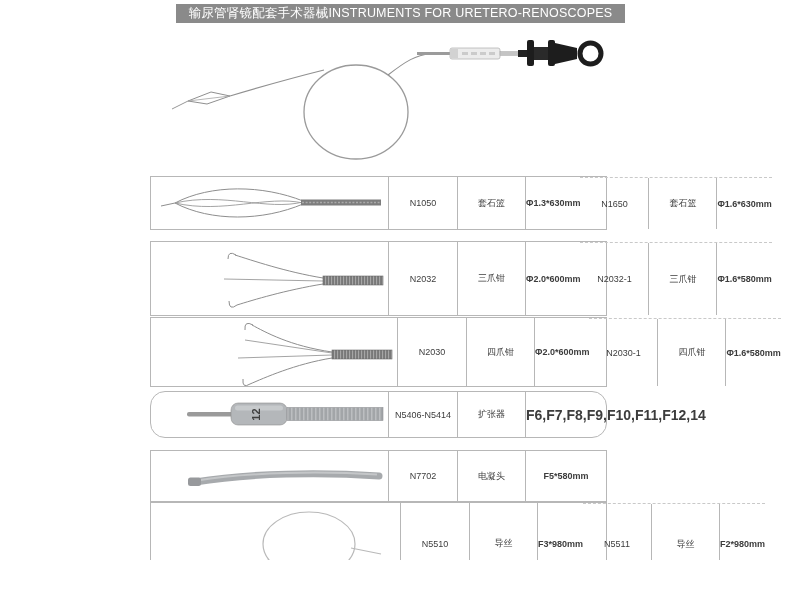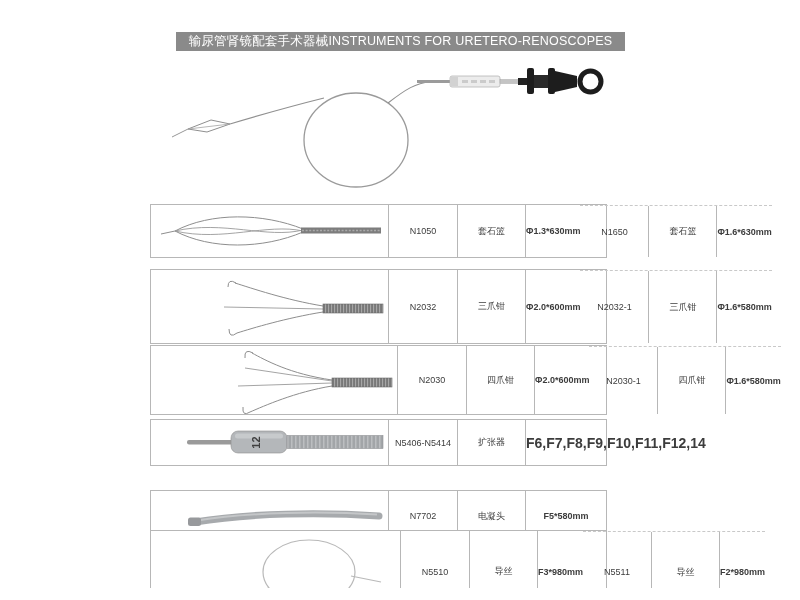--- a/index.html
+++ b/index.html
@@ -1,18 +1,18 @@
 <!DOCTYPE html>
 <html><head>
 <meta charset="utf-8">
 <style>
   html,body{margin:0;padding:0;background:#fff;}
   .page{
     position:relative;width:800px;height:560px;background:#ffffff;
-    font-family:"Liberation Sans","DejaVu Sans",sans-serif;overflow:hidden;margin-top:28px;
+    font-family:"Liberation Sans","DejaVu Sans",sans-serif;overflow:hidden;
   }
   
   .banner{
     position:absolute;left:176px;top:4px;width:449px;height:19px;
     background:#8a8a8a;color:#ffffff;font-size:12.5px;line-height:19px;
     text-align:center;white-space:nowrap;letter-spacing:.2px;
   }
   
   .hero{position:absolute;left:150px;top:28px;width:480px;height:145px;}
   
@@ -155,40 +155,40 @@
         <div class="cell spec">Φ2.0*600mm</div>
       </div>
       <div class="trow">
         <div class="cell model">N2030-1</div>
         <div class="cell cname">四爪钳</div>
         <div class="cell spec">Φ1.6*580mm</div>
       </div>
     </div>
   </div>
 
-  <div class="group" style="top:391px;height:47px;">
+  <div class="group" style="top:391px;height:47px;border-radius:15px;">
     <div class="cell img-cell">
       <svg viewBox="0 0 237 45" width="237" height="45">
         <rect x="36" y="20" width="46" height="4.5" rx="2" fill="#9a9a9a"></rect>
         <rect x="80" y="11" width="56" height="22" rx="7" fill="#b4b7ba" stroke="#8f8f8f" stroke-width="0.6"></rect>
         <rect x="84" y="13.5" width="48" height="5" rx="2.5" fill="#cfd2d4" opacity="0.7"></rect>
         <text transform="translate(106,22.5) rotate(-90)" font-size="11" font-weight="bold" fill="#3f3f3f" text-anchor="middle" dominant-baseline="middle" font-family="Liberation Sans, sans-serif">12</text>
         <rect x="136" y="15.5" width="96" height="13" fill="url(#rib)" stroke="#8f9295" stroke-width="0.6"></rect>
       </svg>
     </div>
     <div class="rows">
       <div class="trow">
         <div class="cell model">N5406-N5414</div>
         <div class="cell cname">扩张器</div>
         <div class="cell spec small">F6,F7,F8,F9,F10,F11,F12,14</div>
       </div>
     </div>
   </div>
 
-  <div class="group" style="top:462px;height:52px;">
+  <div class="group" style="top:450px;height:52px;">
     <div class="cell img-cell">
       <svg viewBox="0 0 237 50" width="237" height="50">
         <path d="M44,31 C100,22 170,21 228,25" stroke="#a7aaad" stroke-width="7" stroke-linecap="round" fill="none"></path>
         <path d="M46,29.5 C100,21 170,20 226,23.5" stroke="#c9cbcd" stroke-width="2" opacity="0.85" fill="none"></path>
         <rect x="37" y="26.5" width="13" height="8.5" rx="2.5" fill="#97999c"></rect>
       </svg>
     </div>
     <div class="rows">
       <div class="trow">
         <div class="cell model">N7702</div>

